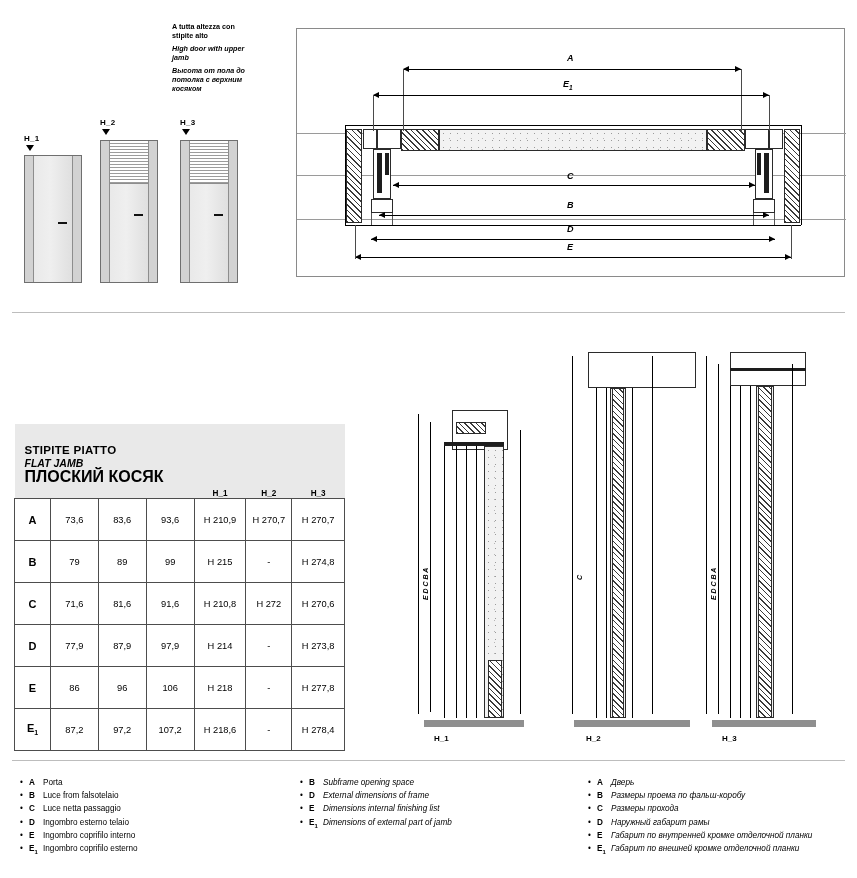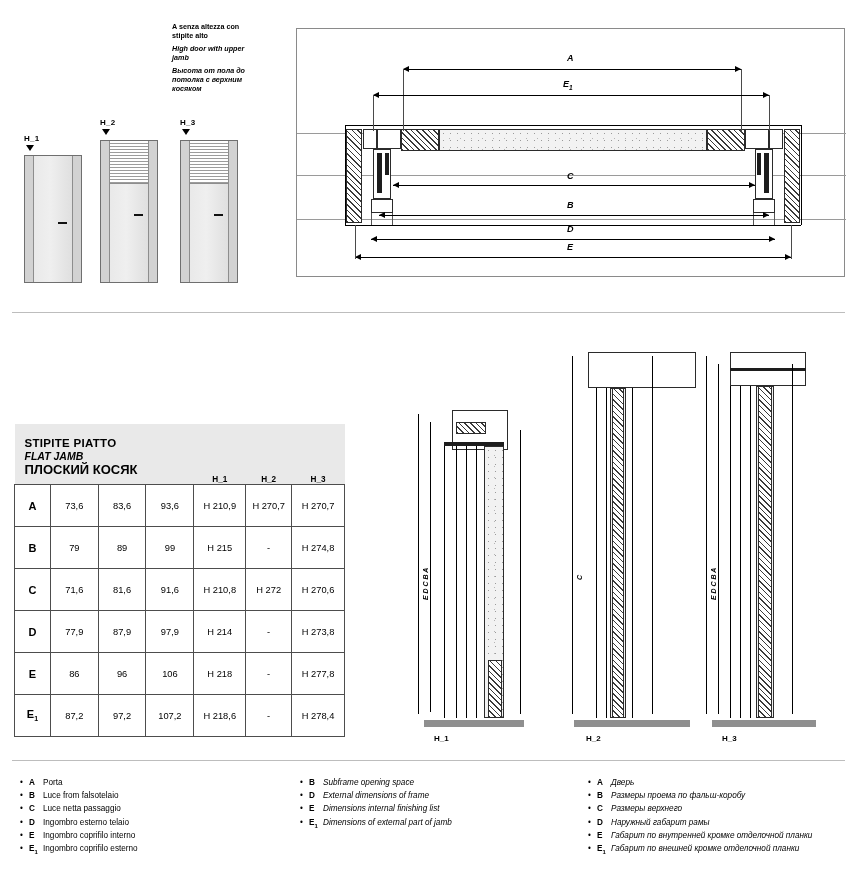--- a/index.html
+++ b/index.html
@@ -190,21 +190,21 @@
   .thead-cell {
     background: #e9e9e9;
   }
   .title-block {
     text-align: left;
     padding: 10px 0 6px 10px;
     line-height: 13px;
   }
   .title-block .t1 { font-weight: bold; font-size: 11.5px; letter-spacing: .3px; }
   .title-block .t2 { font-style: italic; font-weight: bold; font-size: 10.5px; }
-  .title-block .t3 { font-weight: bold; font-size: 13px; }
+  .title-block .t3 { font-weight: bold; font-size: 16px; }
   .hdr-h {
     font-size: 8.2px; font-weight: bold; vertical-align: bottom;
     padding-bottom: 4px;
   }
   .rowlbl { font-weight: bold; font-size: 11px; }
   .rowlbl sub { font-size: 7px; }
 
   
   .draw-bottom {
     position: absolute;
@@ -250,21 +250,21 @@
 </style>
 </head>
 <body>
 
 <div class="page">
 
   <div class="variants">
 
 
     <div class="variant-head vh3">
-      <div class="t-it">A senza altezza con stipite alto</div>
+      <div class="t-it">A tutta altezza con stipite alto</div>
       <div class="t-en">High door with upper jamb</div>
       <div class="t-ru">Высота от пола до потолка с верхним косяком</div>
     </div>
 
     <div class="door-label dl1">H_1</div>
     <div class="arrow-down ad1"></div>
     <div class="door d1">
       <div class="jamb-left"></div>
       <div class="jamb-right"></div>
       <div class="handle"></div>
@@ -363,21 +363,21 @@
     <div class="ln thin" style="left:494px; top:196px; width:1px; height:34px;"></div>
   </div>
 
   <div class="rule" style="top:312px;"></div>
   <div class="rule" style="top:760px;"></div>
 
   <div class="tbl-wrap">
     <table class="spec">
       <thead>
         <tr>
-          <th class="thead-cell" colspan="4" style="height:60px;">
+          <th class="thead-cell" colspan="4" style="height:74px;">
             <div class="title-block">
               <div class="t1">STIPITE PIATTO</div>
               <div class="t2">FLAT JAMB</div>
               <div class="t3">ПЛОСКИЙ КОСЯК</div>
             </div>
           </th>
           <th class="thead-cell hdr-h">H_1</th>
           <th class="thead-cell hdr-h">H_2</th>
           <th class="thead-cell hdr-h">H_3</th>
         </tr>
@@ -499,19 +499,19 @@
   <div class="legend en lg2">
     <div class="li"><span class="bullet">•</span><span class="key">B</span><span class="txt">Subframe opening space</span></div>
     <div class="li"><span class="bullet">•</span><span class="key">D</span><span class="txt">External dimensions of frame</span></div>
     <div class="li"><span class="bullet">•</span><span class="key">E</span><span class="txt">Dimensions internal finishing list</span></div>
     <div class="li"><span class="bullet">•</span><span class="key"><span>E</span><sub>1</sub></span><span class="txt">Dimensions of external part of jamb</span></div>
   </div>
 
   <div class="legend ru lg3">
     <div class="li"><span class="bullet">•</span><span class="key">A</span><span class="txt">Дверь</span></div>
     <div class="li"><span class="bullet">•</span><span class="key">B</span><span class="txt">Размеры проема по фальш-коробу</span></div>
-    <div class="li"><span class="bullet">•</span><span class="key">C</span><span class="txt">Размеры верхнего</span></div>
+    <div class="li"><span class="bullet">•</span><span class="key">C</span><span class="txt">Размеры прохода</span></div>
     <div class="li"><span class="bullet">•</span><span class="key">D</span><span class="txt">Наружный габарит рамы</span></div>
     <div class="li"><span class="bullet">•</span><span class="key">E</span><span class="txt">Габарит по внутренней кромке отделочной планки</span></div>
     <div class="li"><span class="bullet">•</span><span class="key"><span>E</span><sub>1</sub></span><span class="txt">Габарит по внешней кромке отделочной планки</span></div>
   </div>
 
 </div>
 
 </body></html>

